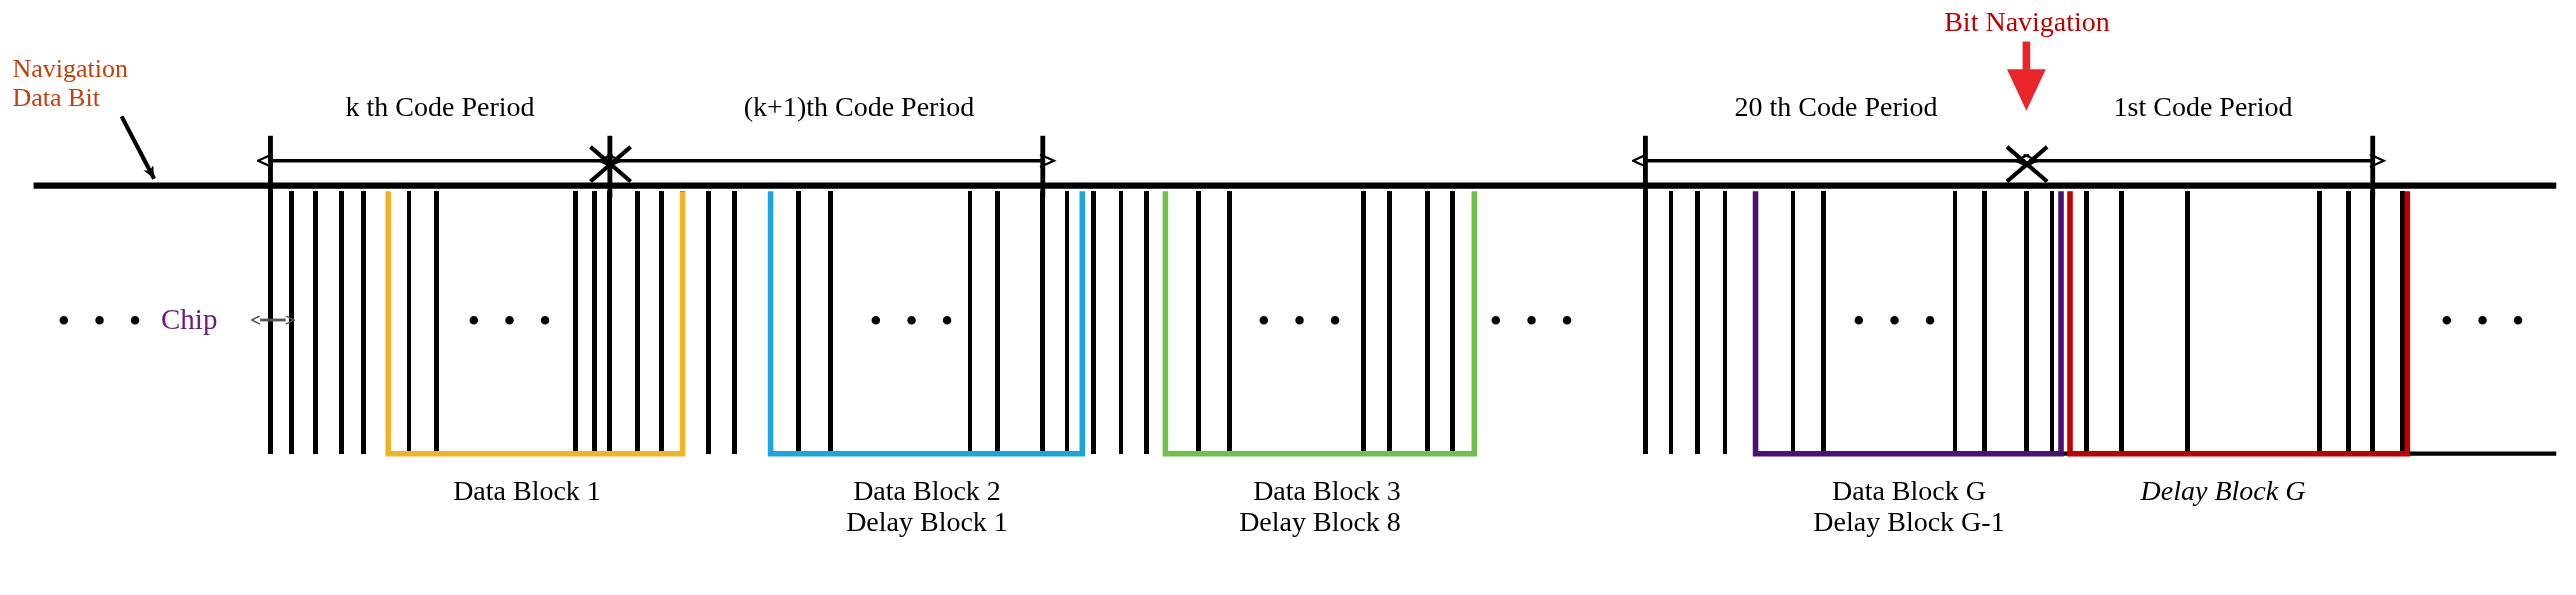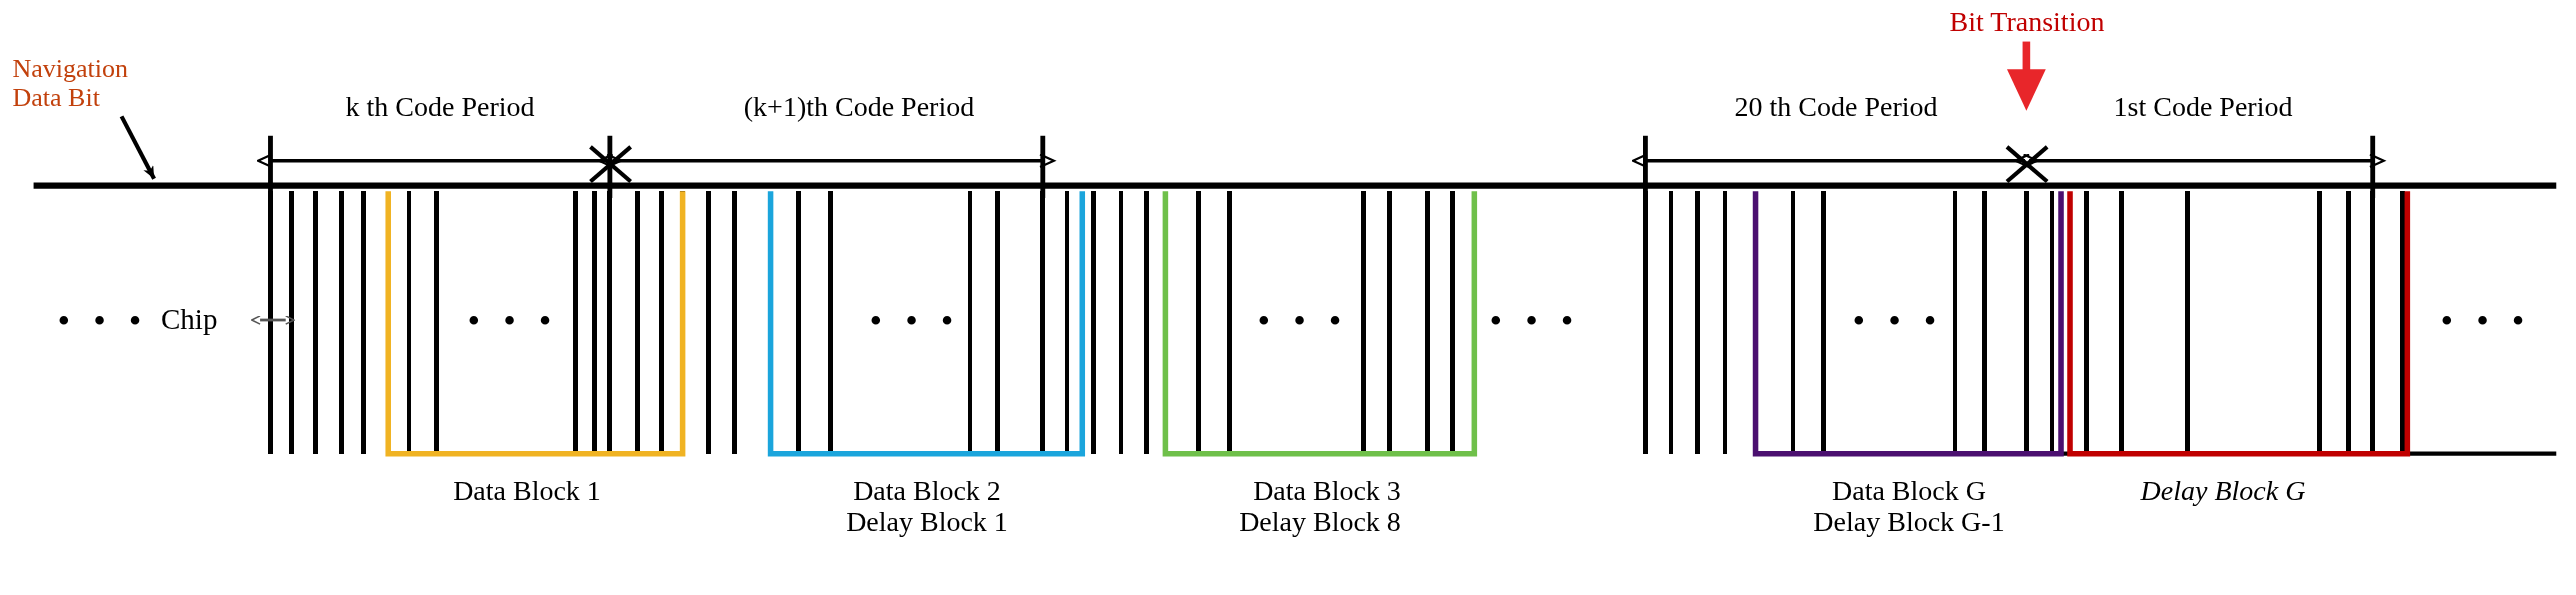--- a/index.html
+++ b/index.html
@@ -7,21 +7,21 @@
   body{
     font-family:"Liberation Serif","DejaVu Serif",serif;
     width:2576px;height:595px;position:relative;overflow:hidden;
   }
   #stage{position:absolute;left:0;top:0;width:2576px;height:595px;}
   svg#diagram{position:absolute;left:0;top:0;width:2576px;height:595px;display:block;}
   .lbl{position:absolute;white-space:nowrap;line-height:1.12;}
   .nav-label{font-size:26px;color:#c2410c;text-align:left;}
   .period-label{font-size:28px;color:#000;text-align:center;transform:translateX(-50%);}
   .block-label{font-size:28px;color:#000;text-align:center;transform:translateX(-50%);}
-  .chip-label{font-size:29px;color:#000000;}
+  .chip-label{font-size:29px;color:#701a75;}
   .bit-transition-label{font-size:28px;text-align:center;transform:translateX(-50%);font-weight:normal;}
   .ellipsis{font-size:36px;letter-spacing:7px;color:#000;transform:translateX(-50%);text-align:center;}
 </style>
 </head>
 <body>
 
 <div id="stage">
 
   <svg id="diagram" viewBox="0 0 3718 859">
     <defs>
@@ -164,21 +164,21 @@
 
   <div class="lbl ellipsis" style="left:103px;top:301px;">• • •</div>
 
   <div class="lbl chip-label" style="left:161px;top:303px;">Chip</div>
 
   <div class="lbl period-label" style="left:440px;top:91px;">k th Code Period</div>
   <div class="lbl period-label" style="left:859px;top:91px;">(k+1)th Code Period</div>
   <div class="lbl period-label" style="left:1836px;top:91px;">20 th Code Period</div>
   <div class="lbl period-label" style="left:2203px;top:91px;">1st Code Period</div>
 
-  <div class="lbl bit-transition-label" style="left:2027px;top:5.5px;color:#C00000;">Bit Transition</div>
+  <div class="lbl bit-transition-label" style="left:2027px;top:5.5px;color:#C00000;">Bit Navigation</div>
 
   <div class="lbl ellipsis" style="left:513px;top:301px;">• • •</div>
   <div class="lbl ellipsis" style="left:915px;top:301px;">• • •</div>
   <div class="lbl ellipsis" style="left:1303px;top:301px;">• • •</div>
   <div class="lbl ellipsis" style="left:1535px;top:301px;">• • •</div>
   <div class="lbl ellipsis" style="left:1898px;top:301px;">• • •</div>
   <div class="lbl ellipsis" style="left:2486px;top:301px;">• • •</div>
 
   <div class="lbl block-label" style="left:527px;top:475px;">
     <div>Data Block 1</div>

